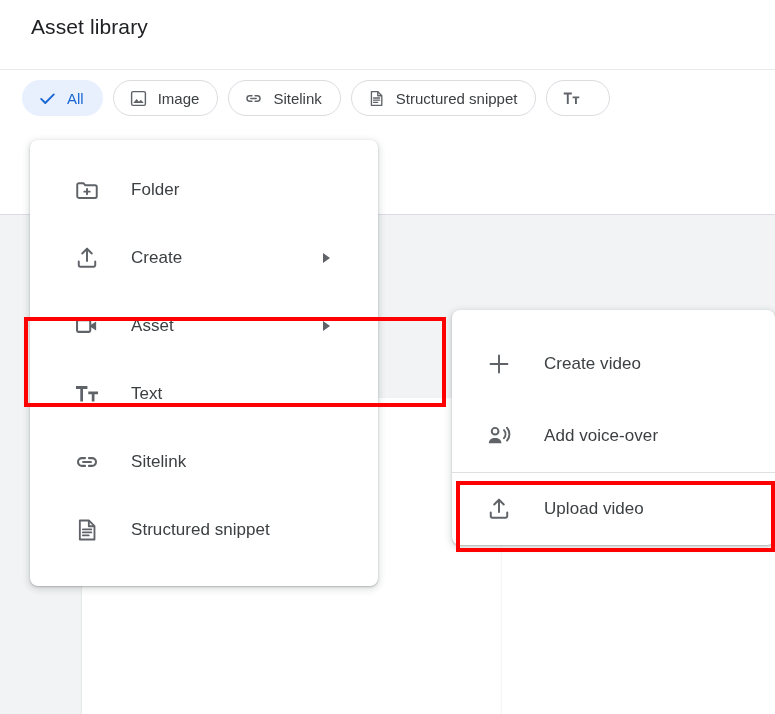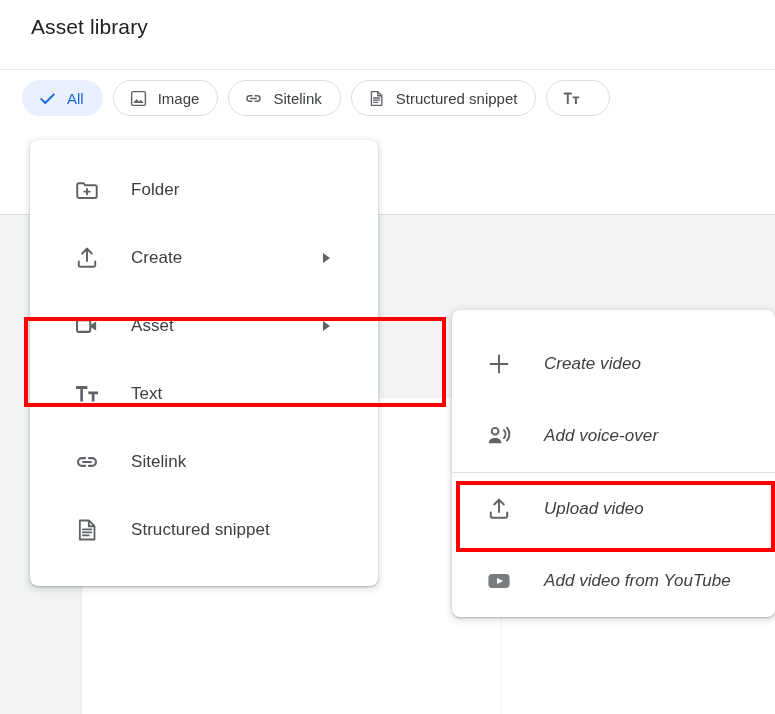--- a/index.html
+++ b/index.html
@@ -140,21 +140,20 @@
     top: 140px;
     width: 348px;
     padding: 16px 0 22px 8px;
   }
 
   #video-submenu {
     left: 452px;
     top: 310px;
     width: 323px;
     padding: 18px 0 0 0;
-    font-style: italic;
   }
 
   .menu-item {
     display: flex;
     align-items: center;
     height: 68px;
     padding-left: 36px;
     padding-right: 16px;
     box-sizing: border-box;
     position: relative;
@@ -389,26 +388,17 @@
     <span class="mi-icon">
       <svg viewBox="0 0 24 24" fill="none" stroke="#5f6368" stroke-width="1.8" stroke-linecap="round" stroke-linejoin="round">
           <path d="M12 3.5v11.2"></path>
           <path d="M7.6 7.9L12 3.5l4.4 4.4"></path>
           <path d="M4.4 15.2v3.3a1.5 1.5 0 001.5 1.5h12.2a1.5 1.5 0 001.5-1.5v-3.3"></path>
         </svg>
     </span>
     <span class="mi-label">Upload video</span>
   </div>
 
-  <div class="menu-item">
-    <span class="mi-icon">
-      <svg viewBox="0 0 24 24">
-          <rect x="2.2" y="5.6" width="19.6" height="12.8" rx="3.4" fill="#7a7d80"></rect>
-          <path d="M10.2 9.2l5.6 2.8-5.6 2.8z" fill="#ffffff"></path>
-        </svg>
-    </span>
-    <span class="mi-label">Add video from YouTube</span>
-  </div>
 
 </div>
 
 <div class="annot-box" id="annot-video"></div>
 <div class="annot-box" id="annot-trim"></div>
 
 </body></html>

